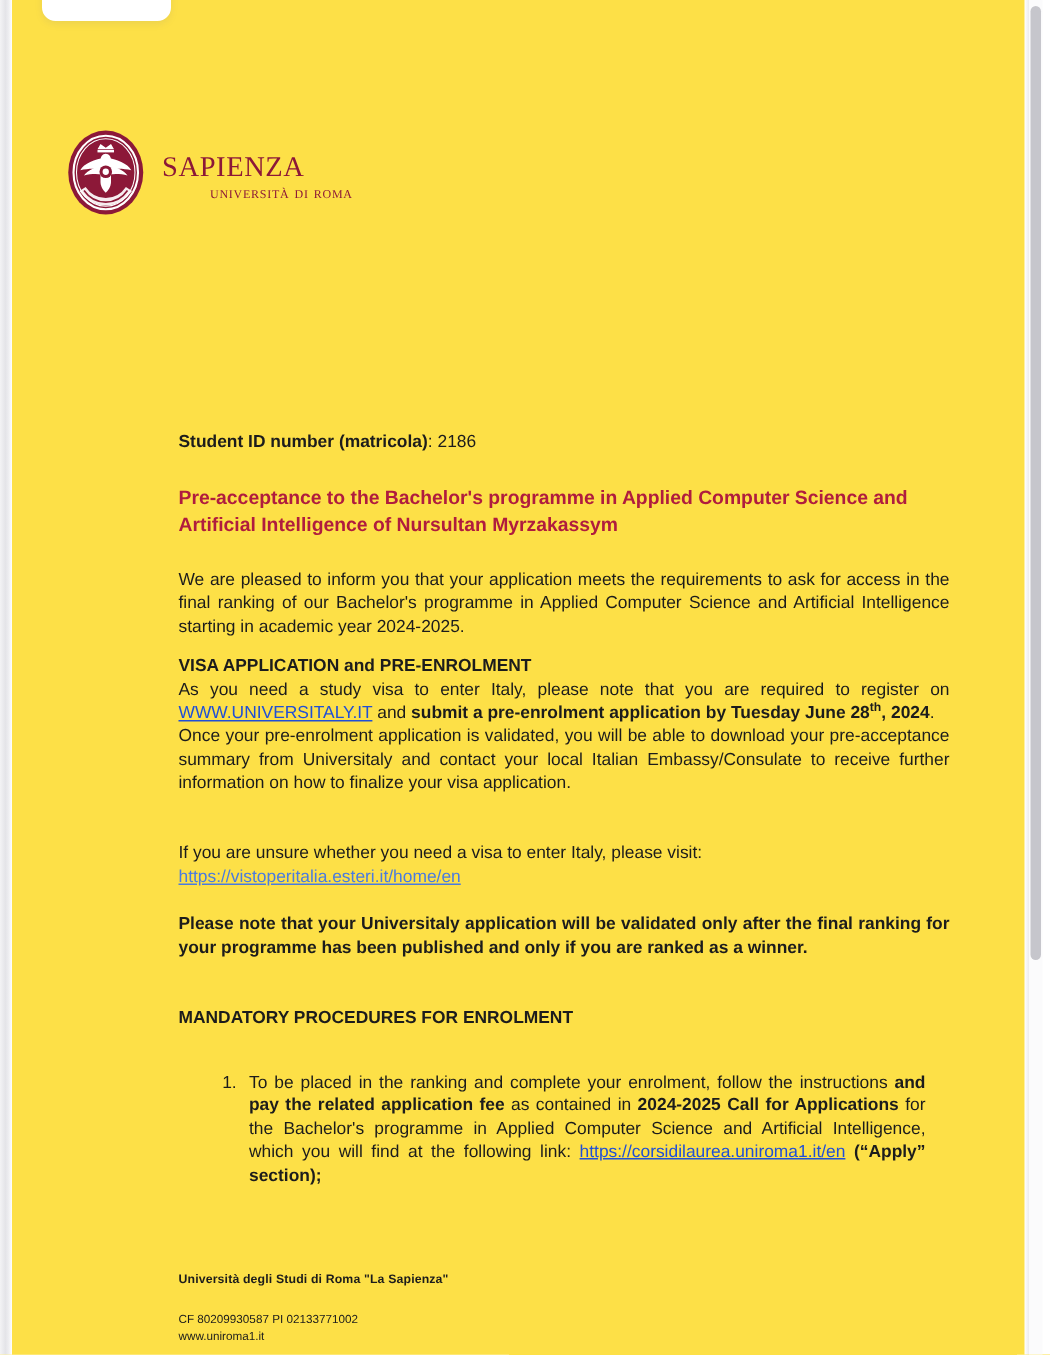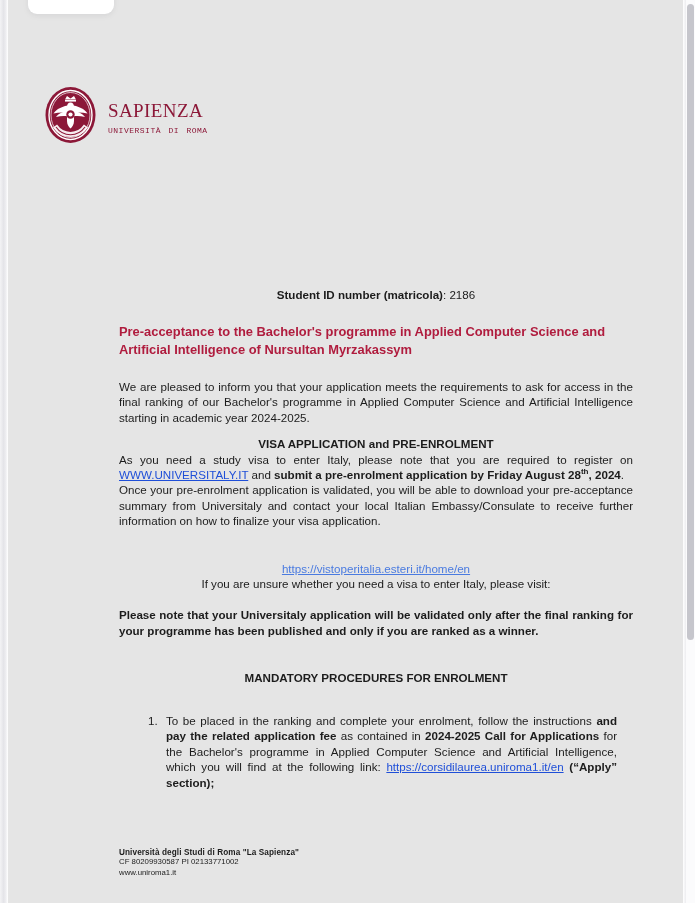--- a/index.html
+++ b/index.html
@@ -54,21 +54,21 @@
     background: linear-gradient(to left, #ececef 0%, #ffffff 100%);
     z-index: 4;
   }
 
   
   #page {
     position: absolute;
     left: 8px; top: 0;
     width: 678px;
     height: 903px;
-    background: #e5e5e5;
+    background: #fde047;
     z-index: 1;
   }
 
   
   #letterhead {
     position: absolute;
     left: 36px;
     top: 86px;
     display: flex;
     align-items: center;
@@ -88,27 +88,28 @@
   #wordmark-primary {
     font-family: "Liberation Serif", serif;
     font-size: 27px;
     color: #8C1838;
     letter-spacing: 0.4px;
     font-variant: small-caps;
     text-transform: lowercase;
     line-height: 1.05;
   }
   #wordmark-secondary {
-    font-family: Liberation Mono, monospace;
+    font-family: Liberation Serif, serif;
     font-size: 11.5px;
     color: #8C1838;
     letter-spacing: 0.5px;
     font-variant: small-caps;
     text-transform: lowercase;
     margin-top: 2px;
+    margin-left: 32px;
   }
 
   
   #recipient-line {
     position: absolute;
     left: 0;
     top: 183px;
     width: 578px;
     text-align: right;
     font-size: 11.5px;
@@ -118,21 +119,21 @@
   
   #doc-body {
     position: absolute;
     left: 111px;
     top: 287px;
     width: 514px;
     font-size: 11.6px;
     color: #1c1c1c;
     line-height: 1.33;
   }
-  .block { margin: 0 0 0 0; text-align: center; }
+  .block { margin: 0 0 0 0; }
   .spacer-sm { height: 11px; }
   .spacer-md { height: 16px; }
   .spacer-lg { height: 21px; }
 
   .justified { text-align: justify; }
 
   b, .bold { font-weight: bold; }
 
   #doc-title {
     color: #B01C3E;
@@ -179,21 +180,21 @@
     top: 848px;
     color: #1c1c1c;
   }
   #footer-org {
     font-size: 8.2px;
     font-weight: bold;
     letter-spacing: 0.1px;
   }
   #footer-fiscal {
     font-size: 7.8px;
-    margin-top: 0;
+    margin-top: 18px;
   }
   #footer-web {
     font-size: 7.8px;
     margin-top: 2px;
   }
 </style>
 </head>
 <body>
 
 <div id="viewer-left-edge"></div>
@@ -242,30 +243,30 @@
 
     <div id="doc-title">Pre-acceptance to the Bachelor's programme in Applied Computer Science and Artificial Intelligence of Nursultan Myrzakassym</div>
 
     <div class="spacer-lg"></div>
 
     <div class="block justified">We are pleased to inform you that your application meets the requirements to ask for access in the final ranking of our Bachelor's programme in Applied Computer Science and Artificial Intelligence starting in academic year 2024-2025.</div>
 
     <div class="spacer-sm"></div>
 
     <div class="block section-head">VISA APPLICATION and PRE-ENROLMENT</div>
-    <div class="block justified"><span>As you need a study visa to enter Italy, please note that you are required to register on </span><a href="#" class="doclink bold">WWW.UNIVERSITALY.IT</a><span> and </span><b>submit a pre-enrolment application by Friday August 28</b><b><sup>th</sup></b><b>, 2024</b><span>.</span></div>
+    <div class="block justified"><span>As you need a study visa to enter Italy, please note that you are required to register on </span><a href="#" class="doclink bold">WWW.UNIVERSITALY.IT</a><span> and </span><b>submit a pre-enrolment application by Tuesday June 28</b><b><sup>th</sup></b><b>, 2024</b><span>.</span></div>
     <div class="block justified">Once your pre-enrolment application is validated, you will be able to download your pre-acceptance summary from Universitaly and contact your local Italian Embassy/Consulate to receive further information on how to finalize your visa application.</div>
 
     <div class="spacer-md"></div>
 
 
     <div class="spacer-md"></div>
 
+    <div class="block">If you are unsure whether you need a visa to enter Italy, please visit:</div>
     <div class="block"><a href="#" class="doclink soft">https://vistoperitalia.esteri.it/home/en</a></div>
-    <div class="block">If you are unsure whether you need a visa to enter Italy, please visit:</div>
 
     <div class="spacer-md"></div>
 
     <div class="block justified">
       <b>Please note that your Universitaly application will be validated only after the final ranking for your programme has been published and only if you are ranked as a winner.</b>
     </div>
 
     <div class="spacer-md"></div>
 
 

